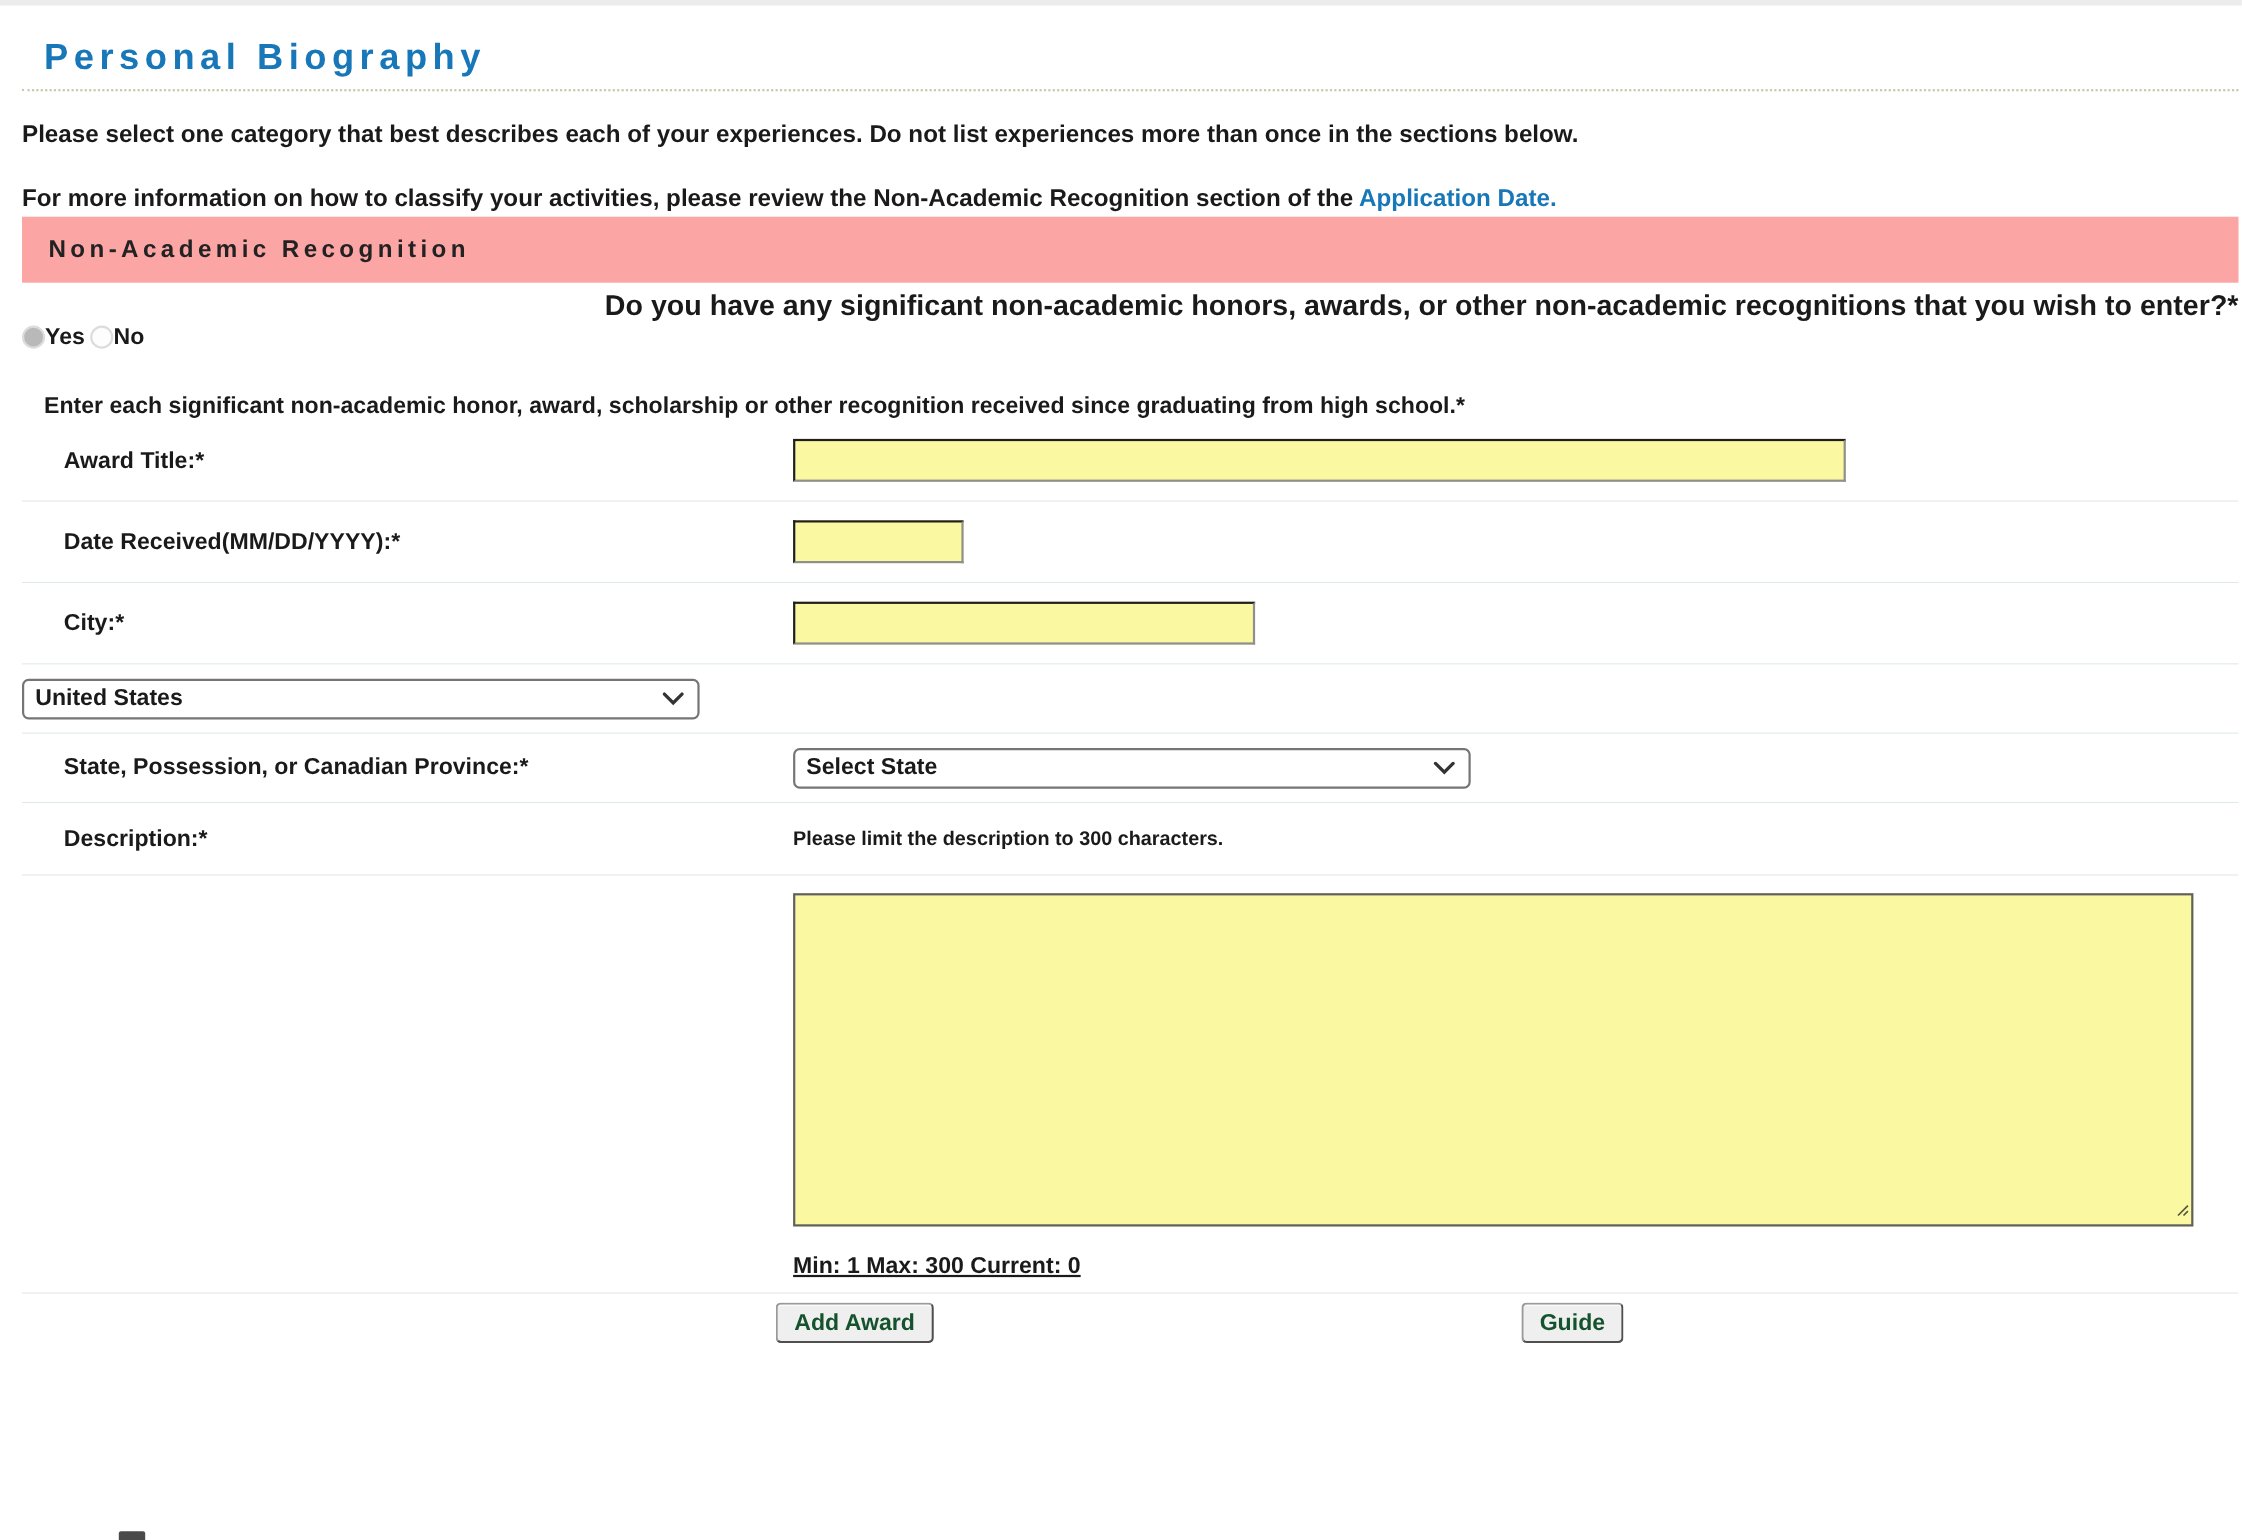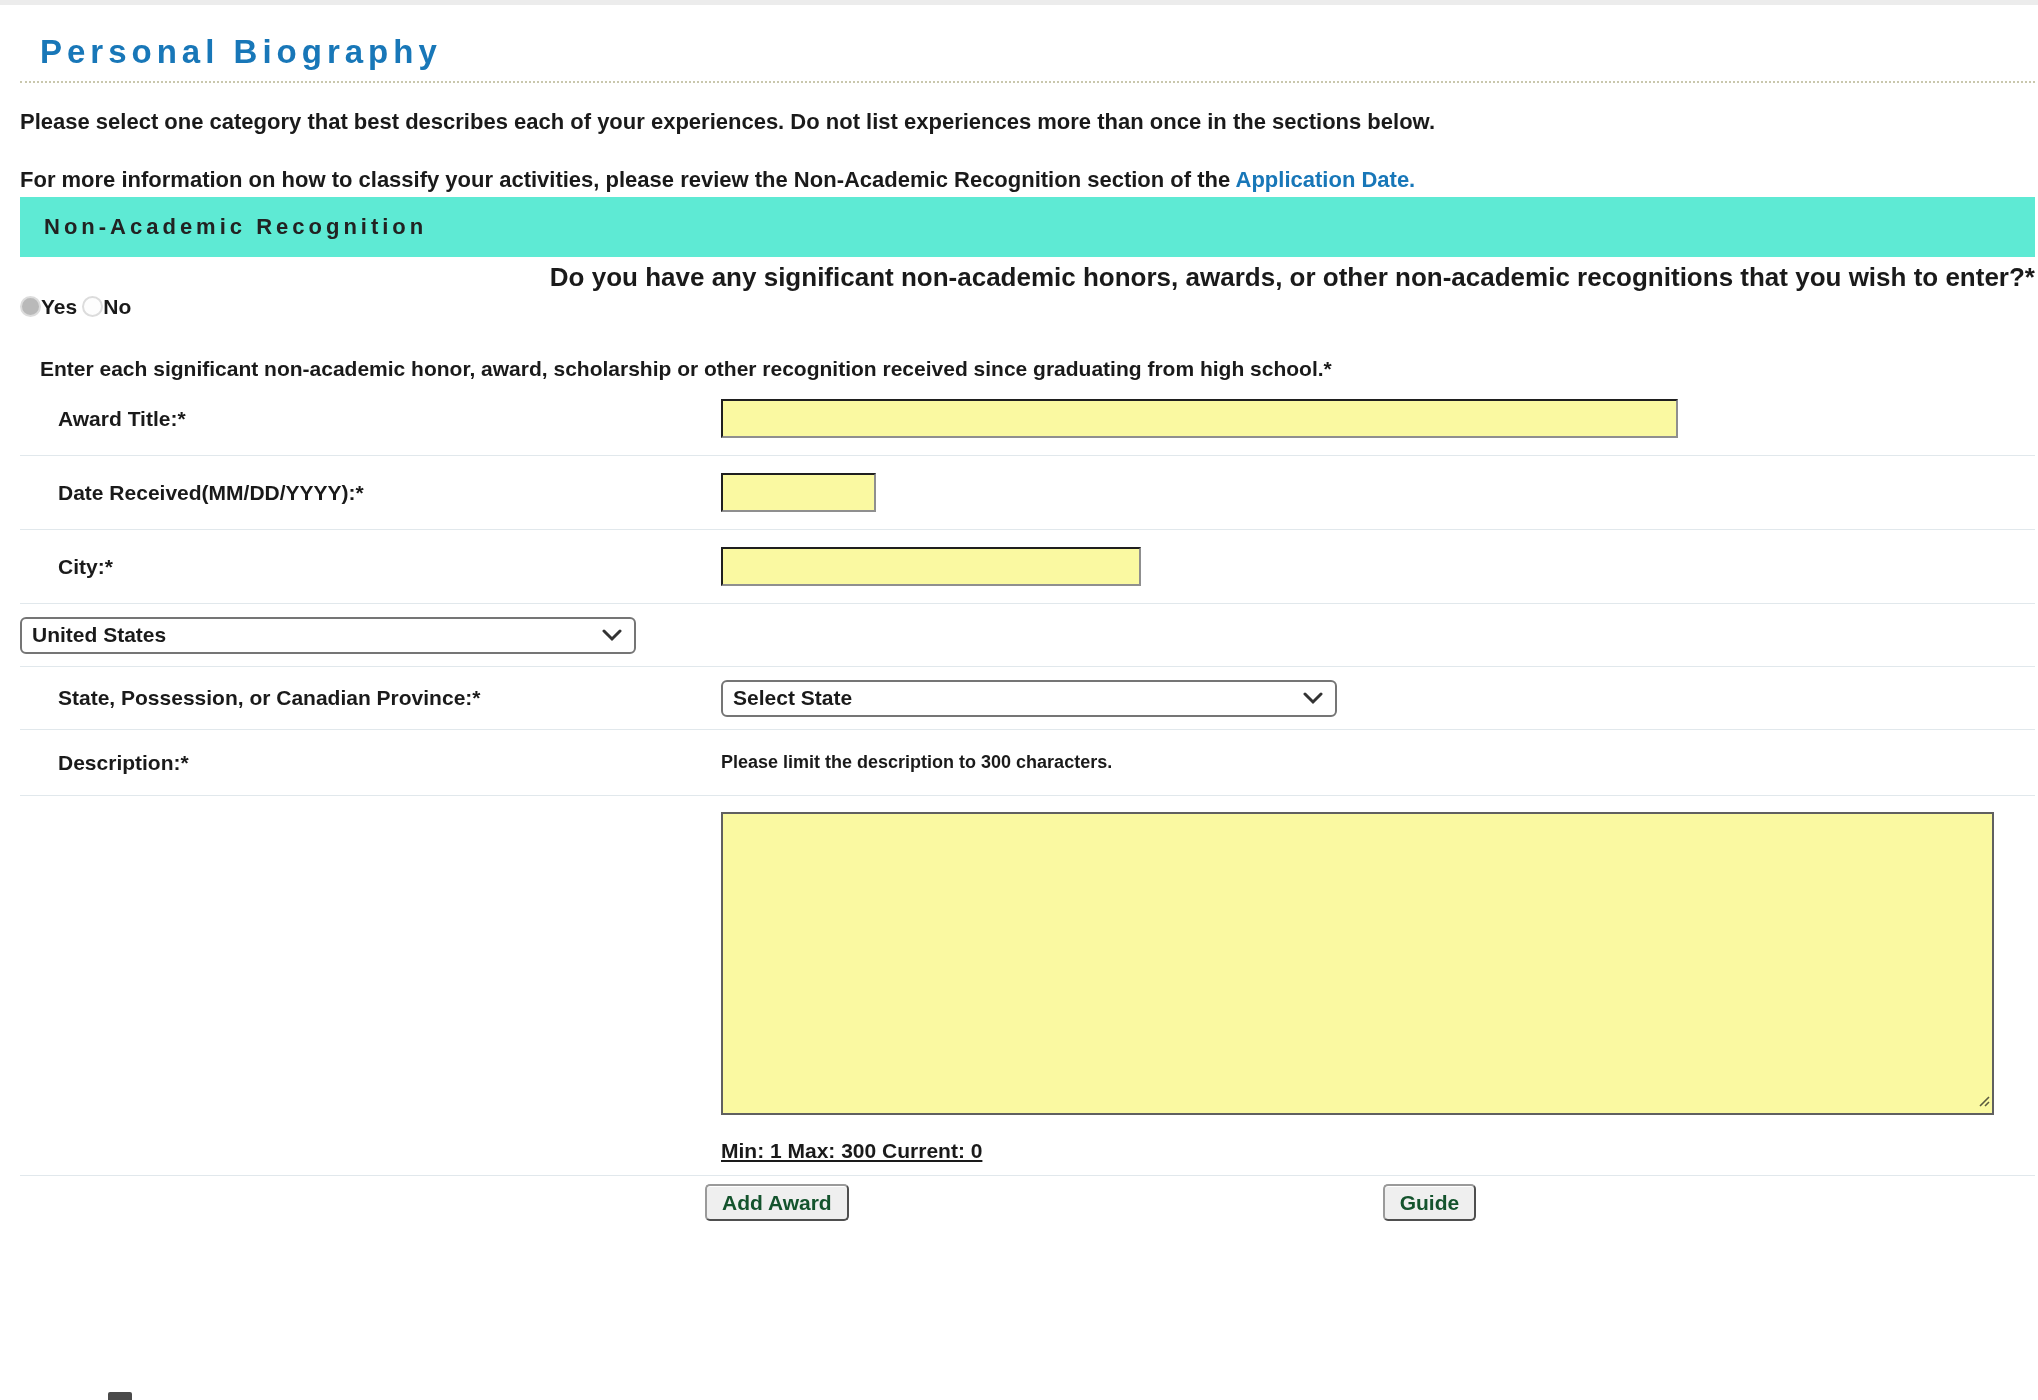--- a/index.html
+++ b/index.html
@@ -26,21 +26,21 @@
   }
 
   
   p.intro { font-size:22px; line-height:26px; margin:32px 0 0 0; }
   p.intro.first { margin-top:26px; }
   a.guide-link { color:#1877B8; text-decoration:none; cursor:pointer; }
 
   
   .section-bar {
     margin-top:4px;
-    background:#5eead4;
+    background:#fca5a5;
     height:60px;
     display:flex; align-items:center;
     padding-left:24px;
     font-size:22px;
     letter-spacing:4px;
     color:#222;
   }
 
   
   .question { font-size:26px; line-height:25px; margin:8px 0 0 0;text-align:right; }

